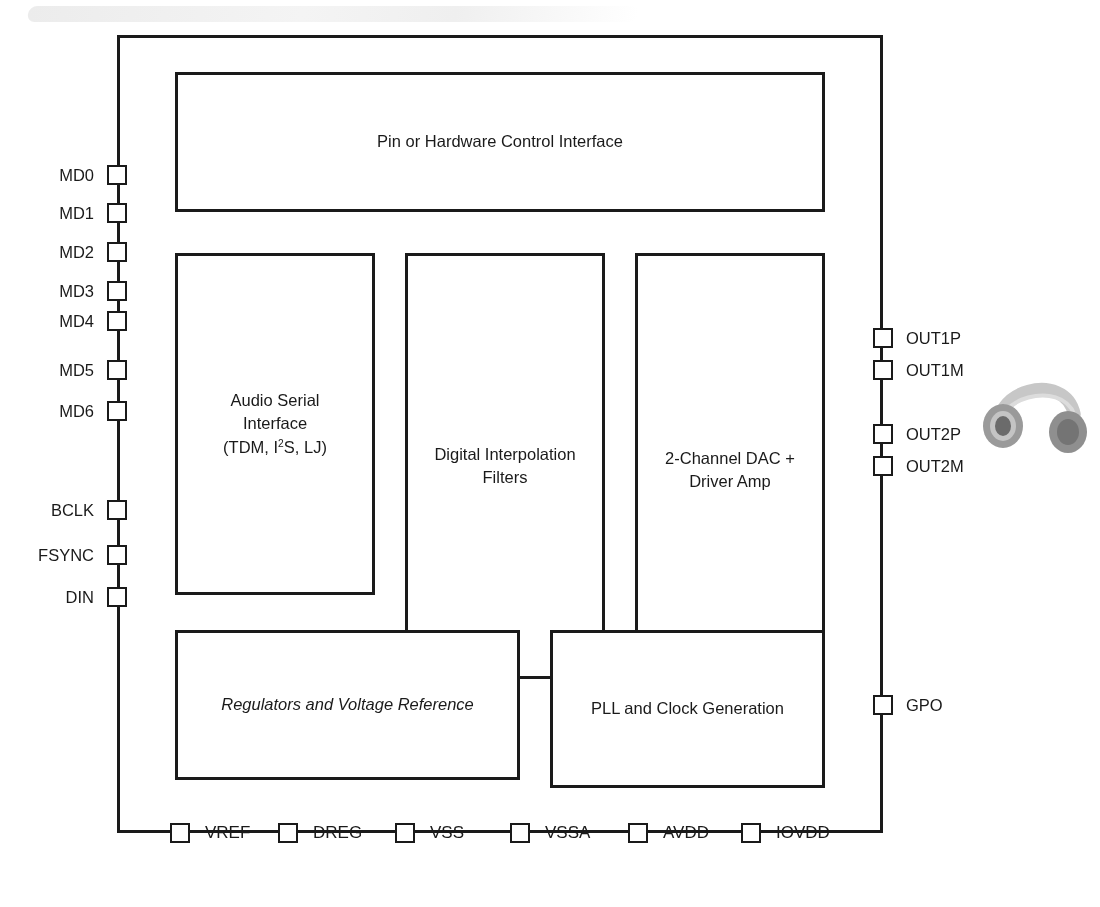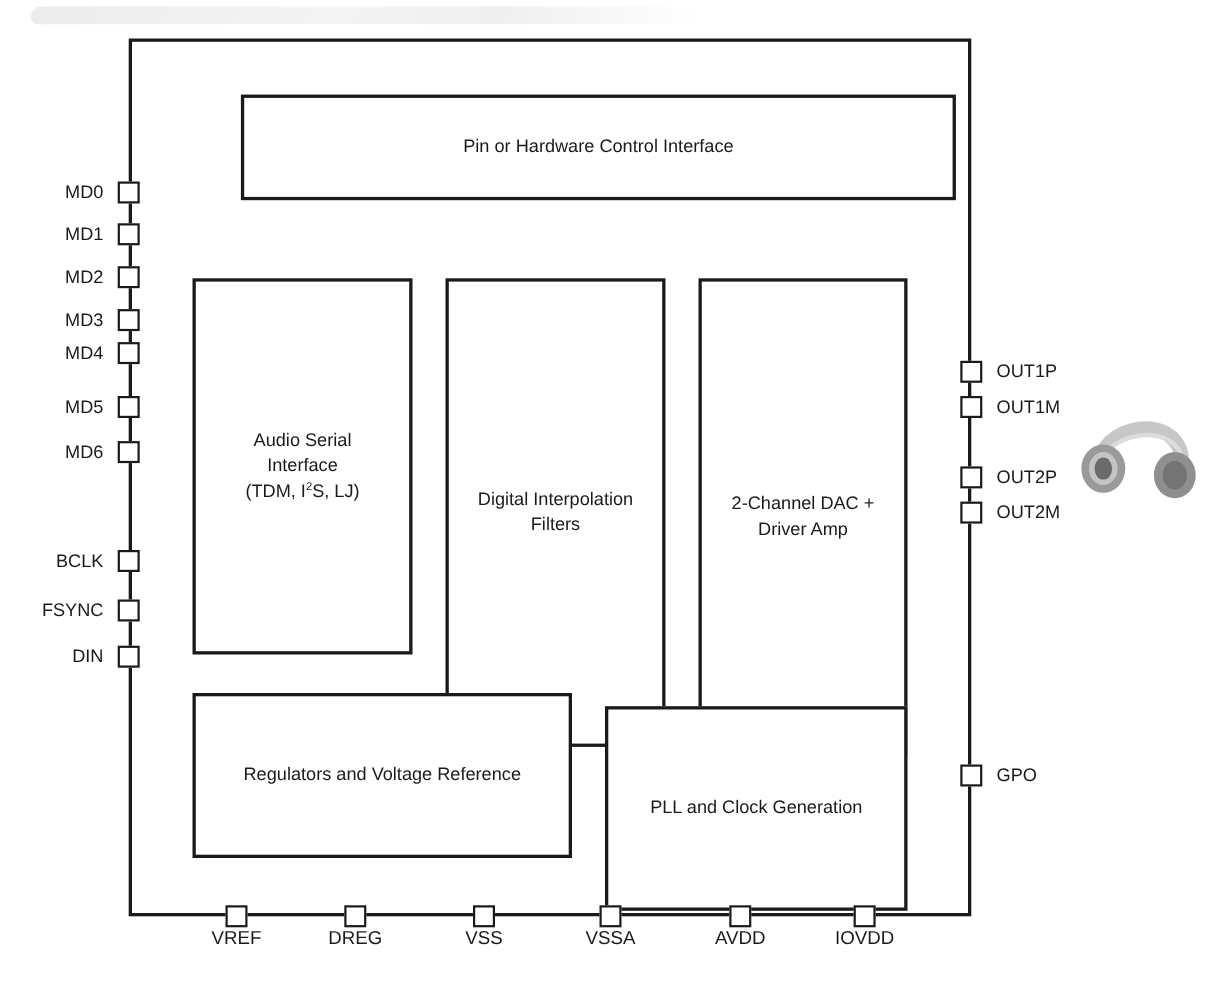--- a/index.html
+++ b/index.html
@@ -58,39 +58,39 @@
     left: 873px; height: 20px;
     display: flex; align-items: center;
     gap: 13px;
     font-size: 16.5px;
     white-space: nowrap;
     justify-content: flex-end;
   }
   .bpin {
     position: absolute;
     top: 823px; width: 90px;
-    display: flex; flex-direction: column; align-items: center;
+    display: flex; flex-direction: row; align-items: center;
+    gap: 15px;
     font-size: 17px;
-    justify-content: center;
   }
   sup { font-size: 0.62em; line-height: 0; vertical-align: super; }
   .headphones {
     position: absolute;
     left: 972px; top: 352px;
     width: 125px; height: 120px;
   }
 </style>
 </head>
 <body>
 
 <div class="artifact"></div>
 
 <div class="chip"></div>
 
-<div class="block" style="left:175px; top:86px; width:650px; height:96px;margin-left:44px;">
+<div class="block" style="left:175px; top:72px; width:650px; height:140px;">
   <div>Pin or Hardware Control Interface</div>
 </div>
 
 <div class="block" style="left:175px; top:253px; width:200px; height:342px;">
   <div>
     <div>Audio Serial</div>
     <div>Interface</div>
     <div><span>(TDM, I</span><sup>2</sup><span>S, LJ)</span></div>
   </div>
 </div>
@@ -102,25 +102,25 @@
   </div>
 </div>
 
 <div class="block" style="left:635px; top:253px; width:190px; height:434px;">
   <div>
     <div>2-Channel DAC +</div>
     <div>Driver Amp</div>
   </div>
 </div>
 
-<div class="block" style="left:175px; top:630px; width:345px; height:150px;">
+<div class="block" style="left:175px; top:630px; width:345px; height:150px;font-style:italic;">
   <div>Regulators and Voltage Reference</div>
 </div>
 
-<div class="block" style="left:550px; top:630px; width:275px; height:186px;margin-top:12px;">
+<div class="block" style="left:550px; top:630px; width:275px; height:158px;">
   <div>PLL and Clock Generation</div>
 </div>
 
 <div class="lpin" style="top:118px">
   <span>MD0</span>
   <span class="pin-sq"></span>
 </div>
 <div class="lpin" style="top:156px">
   <span>MD1</span>
   <span class="pin-sq"></span>

